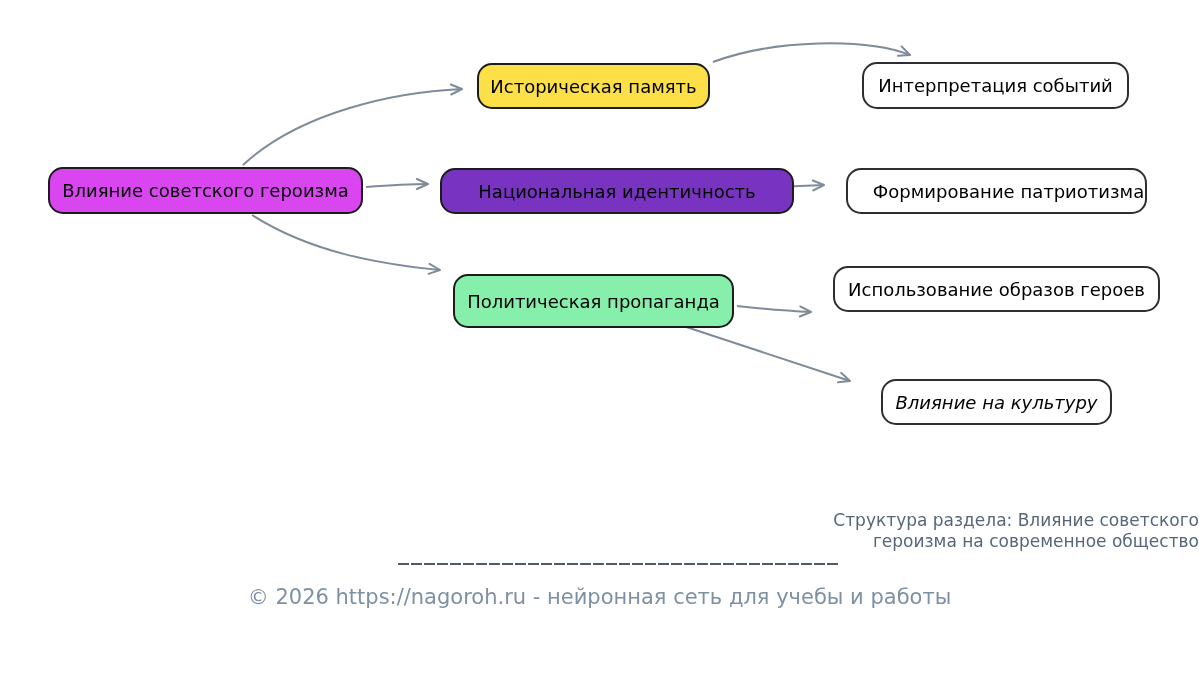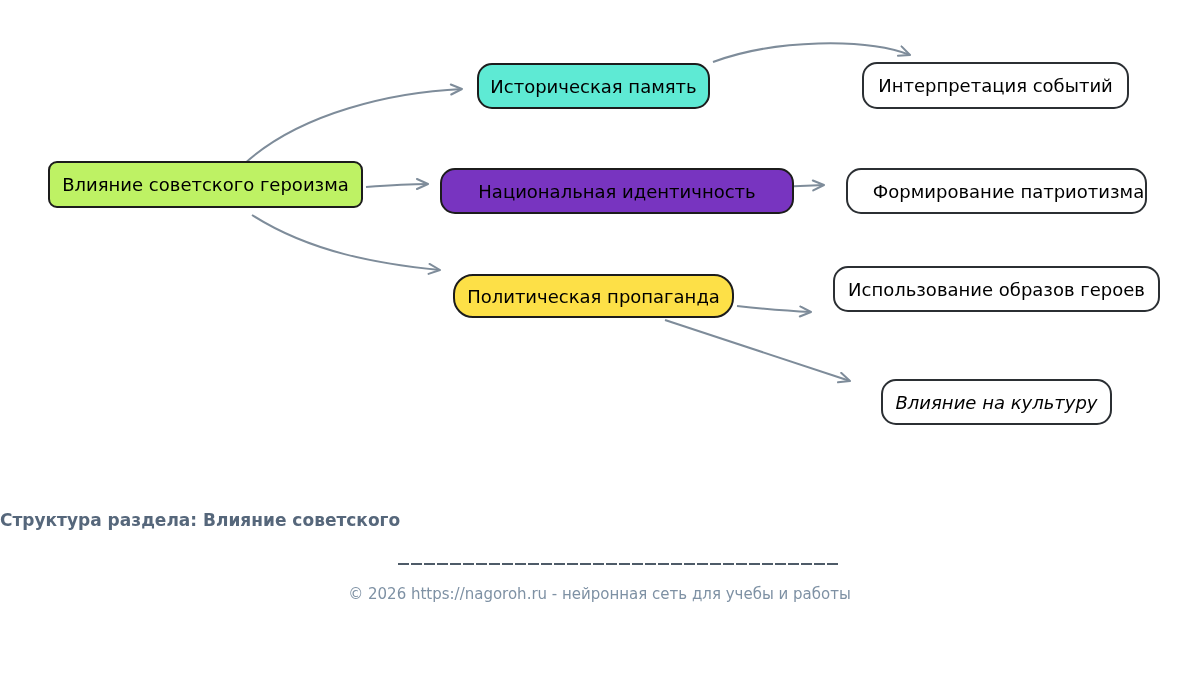--- a/index.html
+++ b/index.html
@@ -23,53 +23,53 @@
     display: flex;
     align-items: center;
     justify-content: center;
     border: 2px solid #1c1c1c;
     border-radius: 15px;
     font-size: 18px;
     color: #000000;
     white-space: nowrap;
     text-align: center;
   }
-  .node-root { left: 48px;  top: 161px; width: 315px; height: 47px; background: #bef264; border-radius: 9px; }
-  .node-b1   { left: 477px; top: 63px;  width: 233px; height: 46px; background: #5eead4; }
+  .node-root { left: 48px;  top: 167px; width: 315px; height: 47px; background: #d946ef; }
+  .node-b1   { left: 477px; top: 63px;  width: 233px; height: 46px; background: #fde047; }
   .node-b2   { left: 440px; top: 168px; width: 354px; height: 46px; background: #7834c0; }
-  .node-b3   { left: 453px; top: 274px; width: 281px; height: 44px; background: #fde047; border-radius: 20px; }
+  .node-b3   { left: 453px; top: 274px; width: 281px; height: 54px; background: #86efac; }
   .node-leaf { background: #ffffff; border-color: #2b2f33; margin-left: 9px; }
   .node-c1   { left: 853px; top: 62px;  width: 267px; height: 47px; }
   .node-c2   { left: 837px; top: 168px; width: 301px; height: 46px; padding-left: 24px; }
   .node-c3   { left: 824px; top: 266px; width: 327px; height: 46px; }
   .node-c4   { left: 872px; top: 379px; width: 231px; height: 46px; font-style: italic; }
   .caption {
     position: absolute;
     left: 0; right: 0;
     top: 510px;
-    text-align: left;
-    font-weight: bold;
+    text-align: right;
+    font-weight: normal;
     font-size: 17px;
     line-height: 21px;
     color: #56677b;
   }
   .divider {
     position: absolute;
     left: 398px;
     top: 563px;
     width: 440px;
     height: 2px;
     background: repeating-linear-gradient(90deg, #4e5b68 0 11px, transparent 11px 13px);
   }
   .footer {
     position: absolute;
     left: 0; right: 0;
     top: 585px;
     text-align: center;
-    font-size: 15px;
+    font-size: 21px;
     color: #7e91a4;
   }
 </style>
 </head>
 <body>
 
 <div class="canvas">
 
   <svg class="edges" width="1199" height="682" viewBox="0 0 1199 682" xmlns="http://www.w3.org/2000/svg">
     <defs>
@@ -115,19 +115,20 @@
   <div class="node node-leaf node-c3">
     <span>Использование образов героев</span>
   </div>
 
   <div class="node node-leaf node-c4">
     <span>Влияние на культуру</span>
   </div>
 
   <div class="caption">
     <div>Структура раздела: Влияние советского</div>
+    <div>героизма на современное общество</div>
   </div>
 
   <div class="divider"></div>
 
   <div class="footer">© 2026 https://nagoroh.ru - нейронная сеть для учебы и работы</div>
 
 </div>
 
 </body></html>

